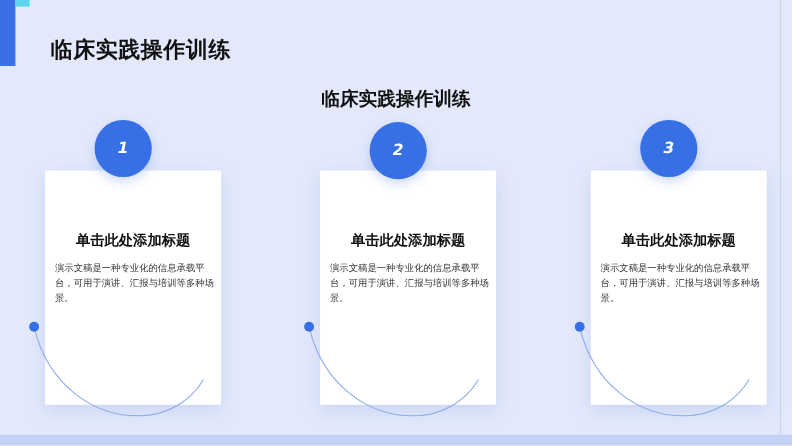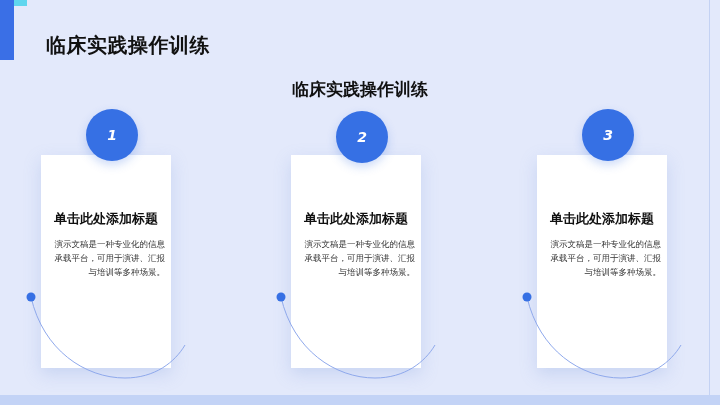--- a/index.html
+++ b/index.html
@@ -4,23 +4,23 @@
 <style>
   html,body{margin:0;padding:0;}
   body{width:720px;height:405px;overflow:hidden;position:relative;background:#e3e9fb;font-family:"DejaVu Sans","Liberation Sans",sans-serif;}
   .accent-bar{position:absolute;left:0;top:0;width:14px;height:60px;background:#3a6fe6;}
   .accent-top{position:absolute;left:14px;top:0;width:13px;height:6px;background:#5fd6ee;}
   .page-title{position:absolute;left:46px;top:32px;font-size:20px;font-weight:bold;color:#111;letter-spacing:0.5px;}
   .section-title{position:absolute;left:0;width:720px;top:78px;text-align:center;font-size:17px;font-weight:bold;color:#111;}
   .right-line{position:absolute;left:709px;top:0;width:1px;height:405px;background:#c4d2f3;}
   .bottom-band{position:absolute;left:0;top:395px;width:720px;height:10px;background:#c3d3f6;}
   .badge{position:absolute;width:52px;height:52px;border-radius:50%;background:#3670e4;color:#fff;font-size:14px;font-style:italic;font-weight:bold;display:flex;align-items:center;justify-content:center;box-shadow:0 4px 10px rgba(54,112,228,0.25);}
-  .card{position:absolute;width:130px;height:213px;background:#fff;box-shadow:0 6px 16px rgba(120,150,220,0.25);}
+  .card{position:absolute;width:160px;height:213px;background:#fff;box-shadow:0 6px 16px rgba(120,150,220,0.25);}
   .card-title{position:absolute;left:0;width:100%;top:55px;text-align:center;font-size:13px;font-weight:bold;color:#111;}
-  .card-text{position:absolute;left:9px;right:6px;top:82px;font-size:8.5px;line-height:14px;color:#333;text-align:right;}
+  .card-text{position:absolute;left:9px;right:6px;top:82px;font-size:8.5px;line-height:14px;color:#333;}
   .arc{position:absolute;pointer-events:none;}
 </style>
 </head>
 <body>
 
 <div class="accent-bar"></div>
 <div class="accent-top"></div>
 <div class="right-line"></div>
 <div class="bottom-band"></div>
 

